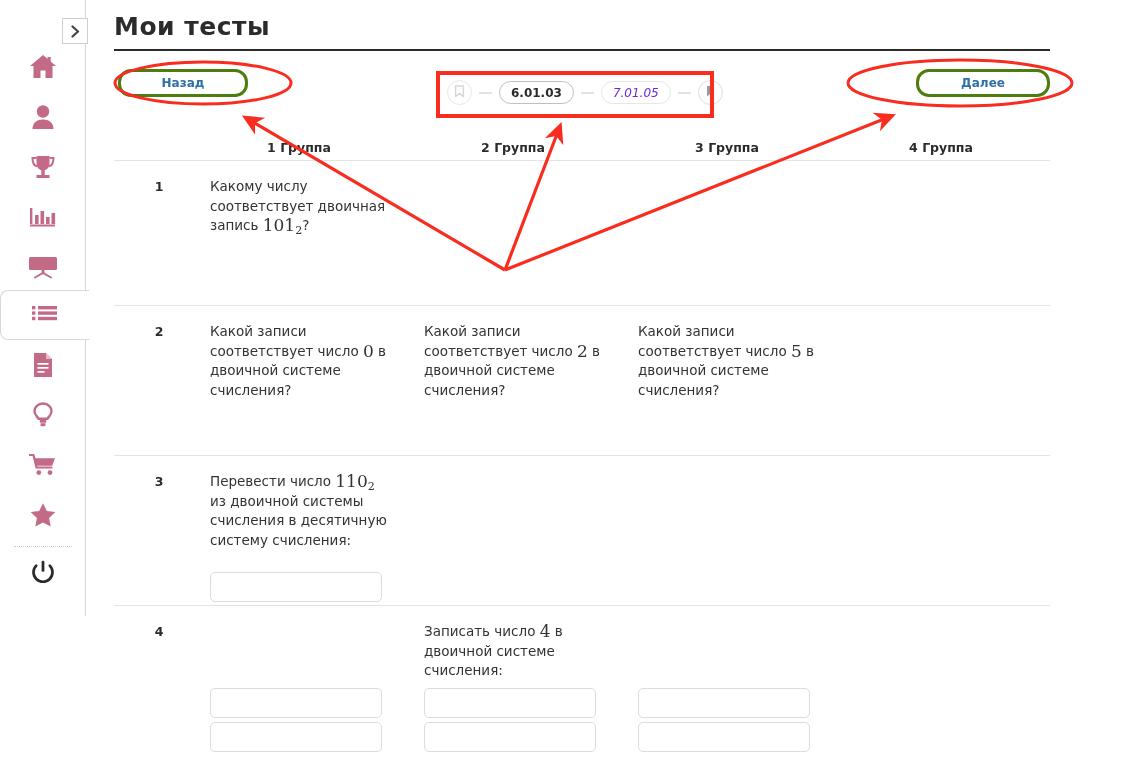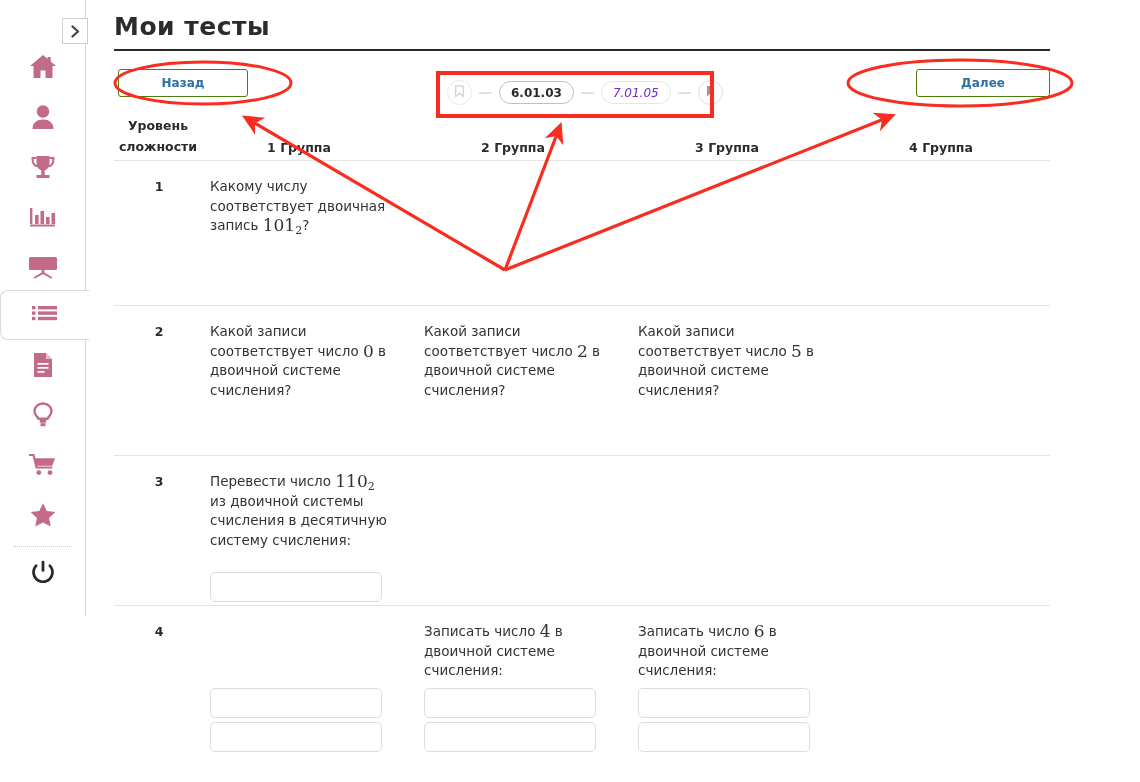--- a/index.html
+++ b/index.html
@@ -98,22 +98,22 @@
     top: 49px;
     width: 936px;
     height: 0;
     border-top: 2px solid #2b2b2b;
   }
 
   
   .nav-btn {
     position: absolute;
     height: 28px;
-    border: 1px solid #4d7c0f;
-    border-radius: 3px;
+    border: 3px solid #4d7c0f;
+    border-radius: 13px;
     background: #ffffff;
     display: flex;
     align-items: center;
     justify-content: center;
     font-size: 12px;
     font-weight: bold;
     color: #2f6fa8;
     cursor: pointer;
     box-sizing: border-box;
   }
@@ -408,24 +408,20 @@
     <div class="pg-circle filled">
       <span>
         <svg width="11" height="13" viewBox="0 0 11 13">
           <path d="M2 1 L9 1 L9 11.6 L5.5 8.6 L2 11.6 Z" fill="#9a9a9a"></path>
         </svg>
       </span>
     </div>
   </div>
 
   <div id="thead">
-    <div class="th" id="th-level">
-      <div>Уровень</div>
-      <div>сложности</div>
-    </div>
     <div class="th" id="th-g1">1 Группа</div>
     <div class="th" id="th-g2">2 Группа</div>
     <div class="th" id="th-g3">3 Группа</div>
     <div class="th" id="th-g4">4 Группа</div>
   </div>
 
   <div class="row" id="row-1">
       <div class="row-num">1</div>
       <div class="cell" style="left: 96px;">
         <div>Какому числу соответствует двоичная запись <span class="mathnum">101<sub>2</sub></span>?</div>
@@ -452,23 +448,20 @@
     </div>
   <div class="row" id="row-4">
       <div class="row-num">4</div>
       <div class="answer-box" style="left: 96px; top: 82px;"></div>
       <div class="answer-box" style="left: 96px; top: 116px;"></div>
       <div class="cell" style="left: 310px;">
         <div>Записать число <span class="mathnum">4</span> в двоичной системе счисления:</div>
       </div>
       <div class="answer-box" style="left: 310px; top: 82px;"></div>
       <div class="answer-box" style="left: 310px; top: 116px;"></div>
-      <div class="cell" style="left: 524px;">
-        <div>Записать число <span class="mathnum">6</span> в двоичной системе счисления:</div>
-      </div>
       <div class="answer-box" style="left: 524px; top: 82px;"></div>
       <div class="answer-box" style="left: 524px; top: 116px;"></div>
     </div>
 </div>
 
 <svg id="annot" viewBox="0 0 1140 782">
   <defs>
     <marker id="ah" markerWidth="7" markerHeight="7" refX="2.6" refY="3.5" orient="auto">
       <path d="M0,0.4 L6.6,3.5 L0,6.6 L1.9,3.5 Z" fill="#f92c20"></path>
     </marker>

